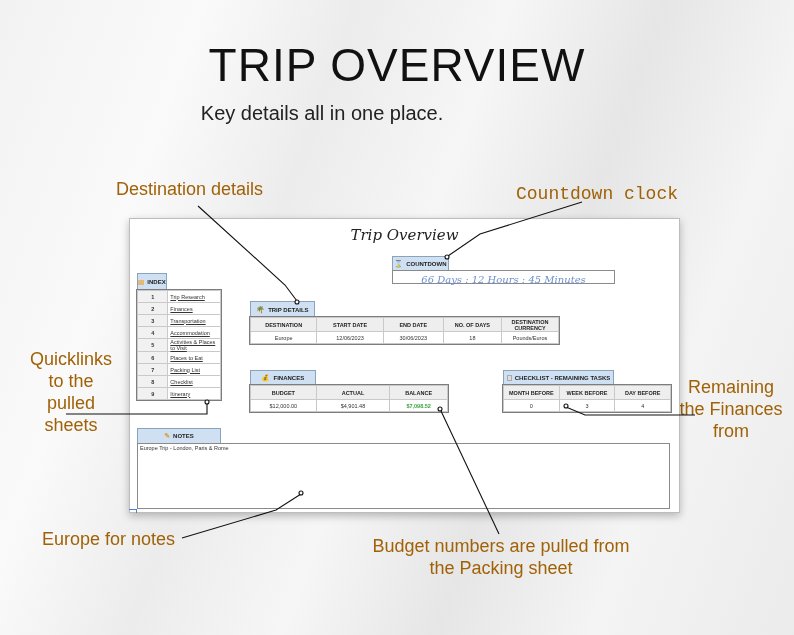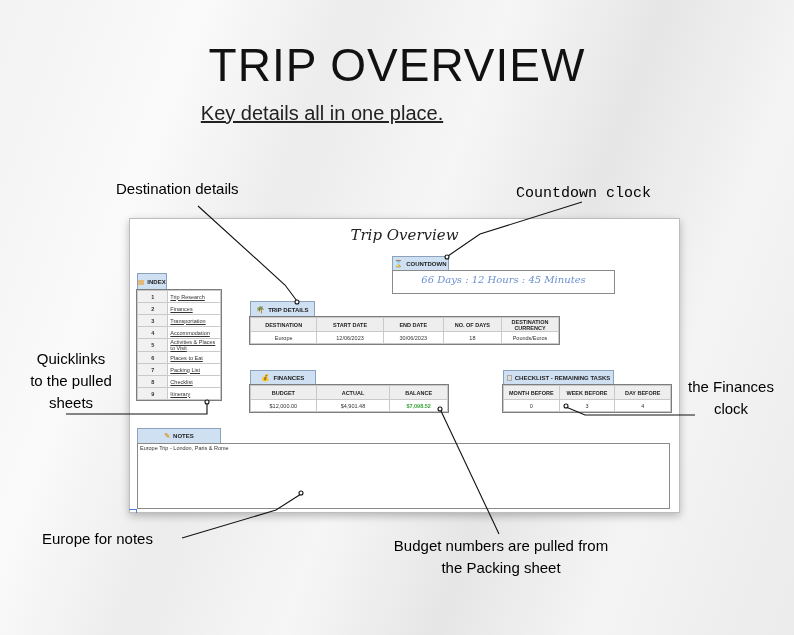--- a/index.html
+++ b/index.html
@@ -10,24 +10,24 @@
     position: relative;
     color: #111;
   }
   .hero-title {
     position: absolute; left: 0; width: 794px; top: 38px;
     text-align: center; font-size: 46px; letter-spacing: 1px; font-weight: 400;
     color: #111;
   }
   .hero-sub {
     position: absolute; left: 0; width: 644px; top: 102px;
-    text-align: center; font-size: 20px; color: #222; text-decoration: underline;
+    text-align: center; font-size: 20px; color: #222;
   }
   .callout {
-    position: absolute; font-size: 15px; color: #000000; text-align: center; line-height: 22px;
+    position: absolute; font-size: 18px; color: #a16207; text-align: center; line-height: 22px;
   }
   .sheet {
     position: absolute; left: 129px; top: 218px; width: 551px; height: 295px;
     background: #fff; border: 1px solid #bdbdbd;
     box-shadow: 0 3px 8px rgba(0,0,0,0.25);
   }
   .sheet-title {
     position: absolute; left: 0; width: 100%; top: 7px; text-align: center;
     font-family: "DejaVu Serif", serif; font-style: italic; font-size: 15px; color: #222;
   }
@@ -38,21 +38,21 @@
   .tab .ico { font-size: 7px; }
   table.grid { position: absolute; border-collapse: collapse; font-size: 5.5px; }
   table.grid th, table.grid td { border: 1px solid #c9c9c9; text-align: center; }
   table.grid th { background: #eeeeee; font-weight: bold; color: #222; height: 14px; }
   table.grid td { color: #333; height: 12px; }
   table.grid { outline: 1px solid #7d7d7d; }
   .index-table td { height: 13.8px; font-size: 5.5px; }
   .index-table td.num { width: 30px; background: #f1f1f1; font-weight: bold; }
   .index-table td.link { text-align: left; padding-left: 2px; text-decoration: underline; color: #333; width: 52px; line-height: 6px; }
   .countdown-box {
-    position: absolute; left: 262px; top: 51px; width: 223px; height: 24px;
+    position: absolute; left: 262px; top: 51px; width: 223px; height: 14px;
     border: 1px solid #8a8a8a; text-align: center;
     font-family: "DejaVu Serif", serif; font-style: italic; font-size: 10px; color: #6a8fd0; line-height: 17px;
   }
   .notes-box {
     position: absolute; left: 7px; top: 224px; width: 533px; height: 66px;
     border: 1px solid #8a8a8a; font-size: 5.5px; padding: 1px 2px; color: #333;
   }
   .green { color: #3aa33a !important; font-weight: bold; }
   svg.lines { position: absolute; left: 0; top: 0; width: 794px; height: 635px; pointer-events: none; }
   .sel-marker { position: absolute; left: 129px; top: 509px; width: 8px; height: 4px; border-top: 1px solid #4a7fd4; border-right: 1px solid #4a7fd4; }
@@ -66,22 +66,23 @@
 <div class="callout" style="left:116px; top:178px;">Destination details</div>
 <div class="callout" style="left:516px; top:183px;font-family:Liberation Mono, monospace;">Countdown clock</div>
 
 <div class="callout" style="left:22px; top:348px; width:98px;">
   <div>Quicklinks</div>
   <div>to the pulled</div>
   <div>sheets</div>
 </div>
 
 <div class="callout" style="left:676px; top:376px; width:110px;">
+  <div>Remaining</div>
   <div>the Finances</div>
-  <div>clock</div>
+  <div>from</div>
 </div>
 
 <div class="callout" style="left:42px; top:528px;">Europe for notes</div>
 
 <div class="callout" style="left:360px; top:535px; width:282px;">
   <div>Budget numbers are pulled from</div>
   <div>the Packing sheet</div>
 </div>
 
 <div class="sheet">

